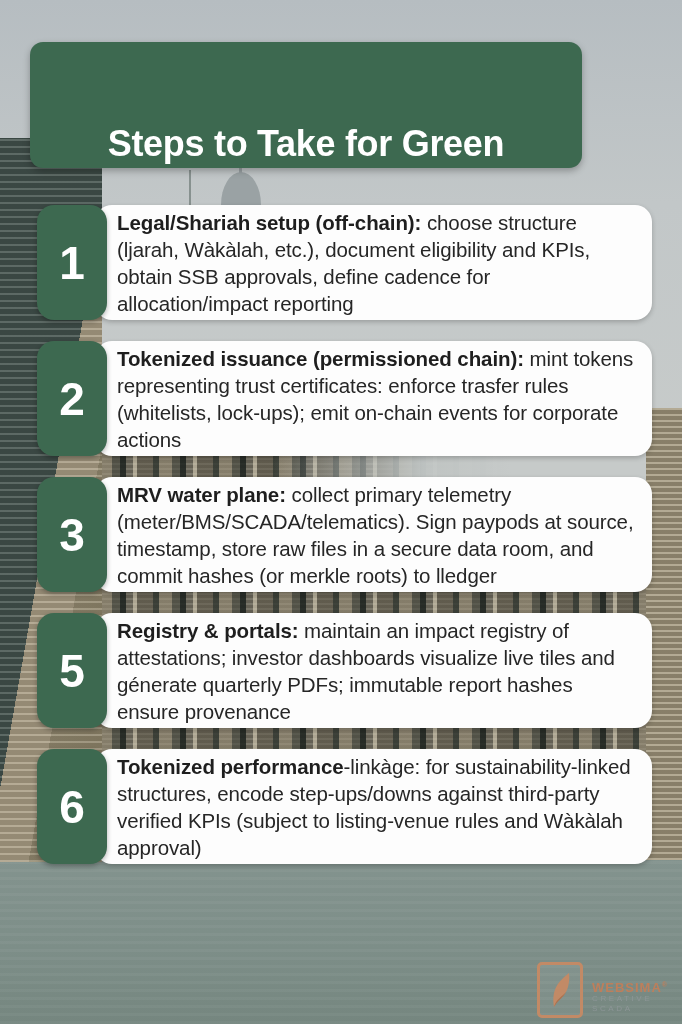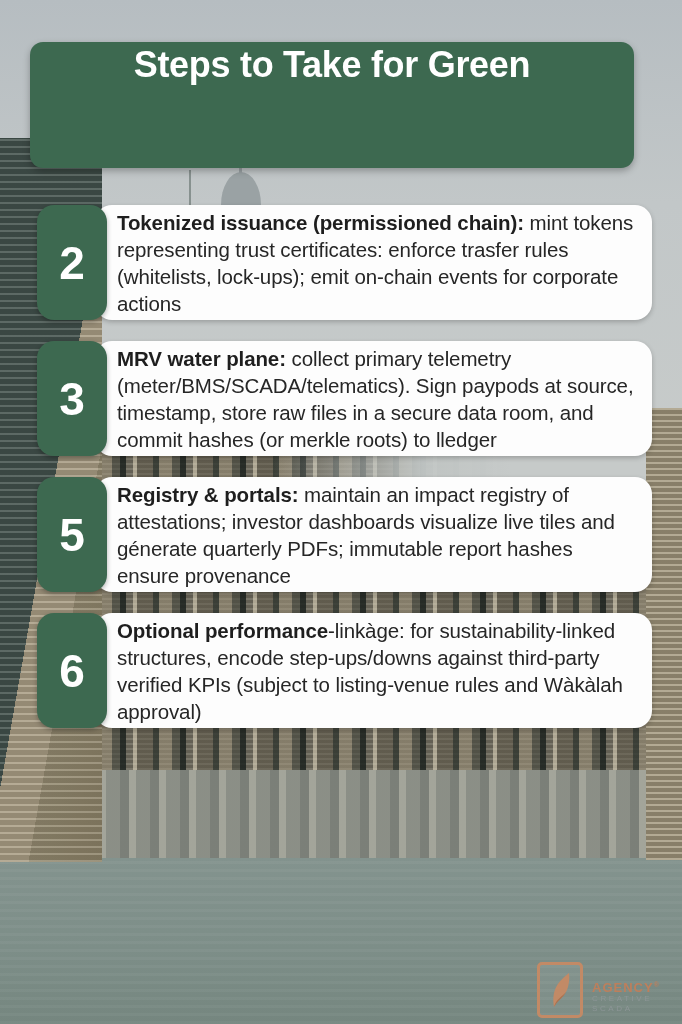--- a/index.html
+++ b/index.html
@@ -37,23 +37,23 @@
   .bg-tower-right{position:absolute;left:646px;top:408px;width:36px;height:452px;
     background:#a59a80;}
   .bg-tower-right::after{content:"";position:absolute;inset:0;
     background:repeating-linear-gradient(0deg, rgba(255,255,255,.16) 0 2px, rgba(60,55,45,.28) 2px 6px);}
   .bg-dome{position:absolute;left:221px;top:172px;width:40px;height:44px;
     background:#9aa2a4;border-radius:50% 50% 6px 6px / 75% 75% 6px 6px;}
   .bg-dome::before{content:"";position:absolute;left:18px;top:-12px;width:3px;height:14px;background:#9aa2a4;}
   .bg-spire{position:absolute;left:189px;top:170px;width:2px;height:38px;background:#87918f;}
 
   
-  .title-box{position:absolute;left:30px;top:42px;width:604px;height:126px;
+  .title-box{position:absolute;left:30px;top:42px;width:552px;height:126px;
     background:#3d6950;border-radius:13px;box-shadow:0 3px 7px rgba(0,0,0,.28);
-    display:flex;align-items:flex-start;justify-content:center;text-align:center;z-index:3;}
+    display:flex;align-items:flex-end;justify-content:center;text-align:center;z-index:3;}
   .title-box h1{margin:0;color:#fff;font-size:36px;line-height:1.3;font-weight:bold;letter-spacing:-.3px;}
   .title-box h1 span{display:block;}
 
   
   .steps{position:absolute;left:37px;top:205px;width:615px;display:flex;flex-direction:column;gap:21px;z-index:2;}
   .step{position:relative;height:115px;flex:none;}
   .step-card{position:absolute;left:58px;right:0;top:0;bottom:0;background:#fdfdfd;
     border-radius:17px;box-shadow:0 2px 5px rgba(0,0,0,.22);
     display:flex;flex-direction:column;justify-content:center;padding:6px 14px 6px 22px;box-sizing:border-box;}
   .step-text{margin:0;font-size:20.5px;line-height:27px;color:#262626;letter-spacing:-.1px;}
@@ -89,20 +89,26 @@
   <div class="bg-spire"></div>
 
   <header class="title-box">
     <h1>
       <span>Steps to Take for Green</span>
     </h1>
   </header>
 
   <section class="steps">
 
+    <div class="step">
+      <div class="step-card">
+        <p class="step-text"><strong>Legal/Shariah setup (off-chain):</strong><span> choose structure (ljarah, Wàkàlah, etc.), document eligibility and KPIs, obtain SSB approvals, define cadence for allocation/impact reporting</span></p>
+      </div>
+      <div class="step-badge">1</div>
+    </div>
 
     <div class="step">
       <div class="step-card">
         <p class="step-text"><strong>Tokenized issuance (permissioned chain):</strong><span> mint tokens representing trust certificates: enforce trasfer rules (whitelists, lock-ups); emit on-chain events for corporate actions</span></p>
       </div>
       <div class="step-badge">2</div>
     </div>
 
     <div class="step">
       <div class="step-card">
@@ -114,34 +120,34 @@
 
     <div class="step">
       <div class="step-card">
         <p class="step-text"><strong>Registry &amp; portals:</strong><span> maintain an impact registry of attestations; investor dashboards visualize live tiles and génerate quarterly PDFs; immutable report hashes ensure provenance</span></p>
       </div>
       <div class="step-badge">5</div>
     </div>
 
     <div class="step">
       <div class="step-card">
-        <p class="step-text"><strong>Optional performance</strong><span>-linkàge: for sustainability-linked structures, encode step-ups/downs against third-party verified KPIs (subject to listing-venue rules and Wàkàlah approval)</span></p>
+        <p class="step-text"><strong>Tokenized performance</strong><span>-linkàge: for sustainability-linked structures, encode step-ups/downs against third-party verified KPIs (subject to listing-venue rules and Wàkàlah approval)</span></p>
       </div>
       <div class="step-badge">6</div>
     </div>
 
   </section>
 
   <div class="logo">
     <div class="logo-mark">
       <svg width="26" height="38" viewBox="0 0 26 38">
         <path d="M22 2 C12 10, 4 18, 7 36 C11 28, 19 25, 21 16 C22.5 10, 22.5 6, 22 2 Z" fill="#c28a66"></path>
         <path d="M7 36 C10 30, 16 27, 19 21 C15 26, 9 28, 7 36 Z" fill="#a9714f"></path>
       </svg>
     </div>
     <div class="logo-text">
-      <div class="logo-brand"><span>AGENCY</span><sup>®</sup></div>
+      <div class="logo-brand"><span>WEBSIMA</span><sup>®</sup></div>
       <div class="logo-tag">CREATIVE</div>
       <div class="logo-tag">SCADA</div>
     </div>
   </div>
 
 </div>
 
 </body></html>

